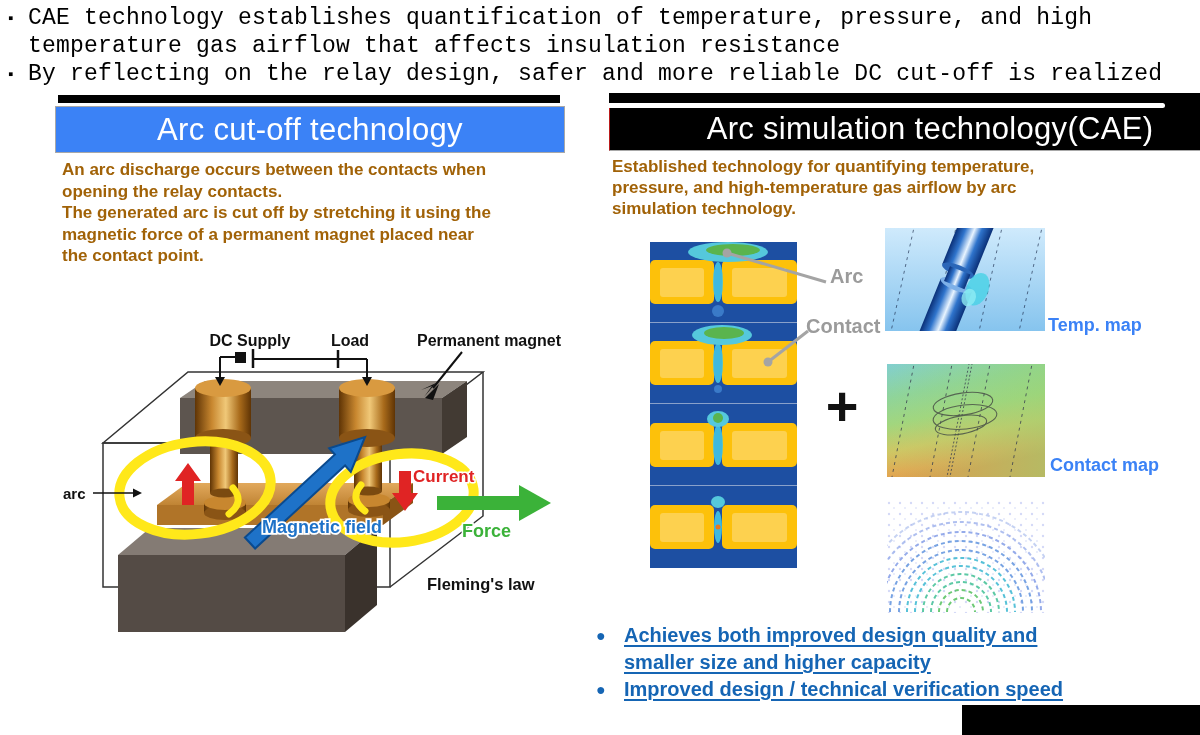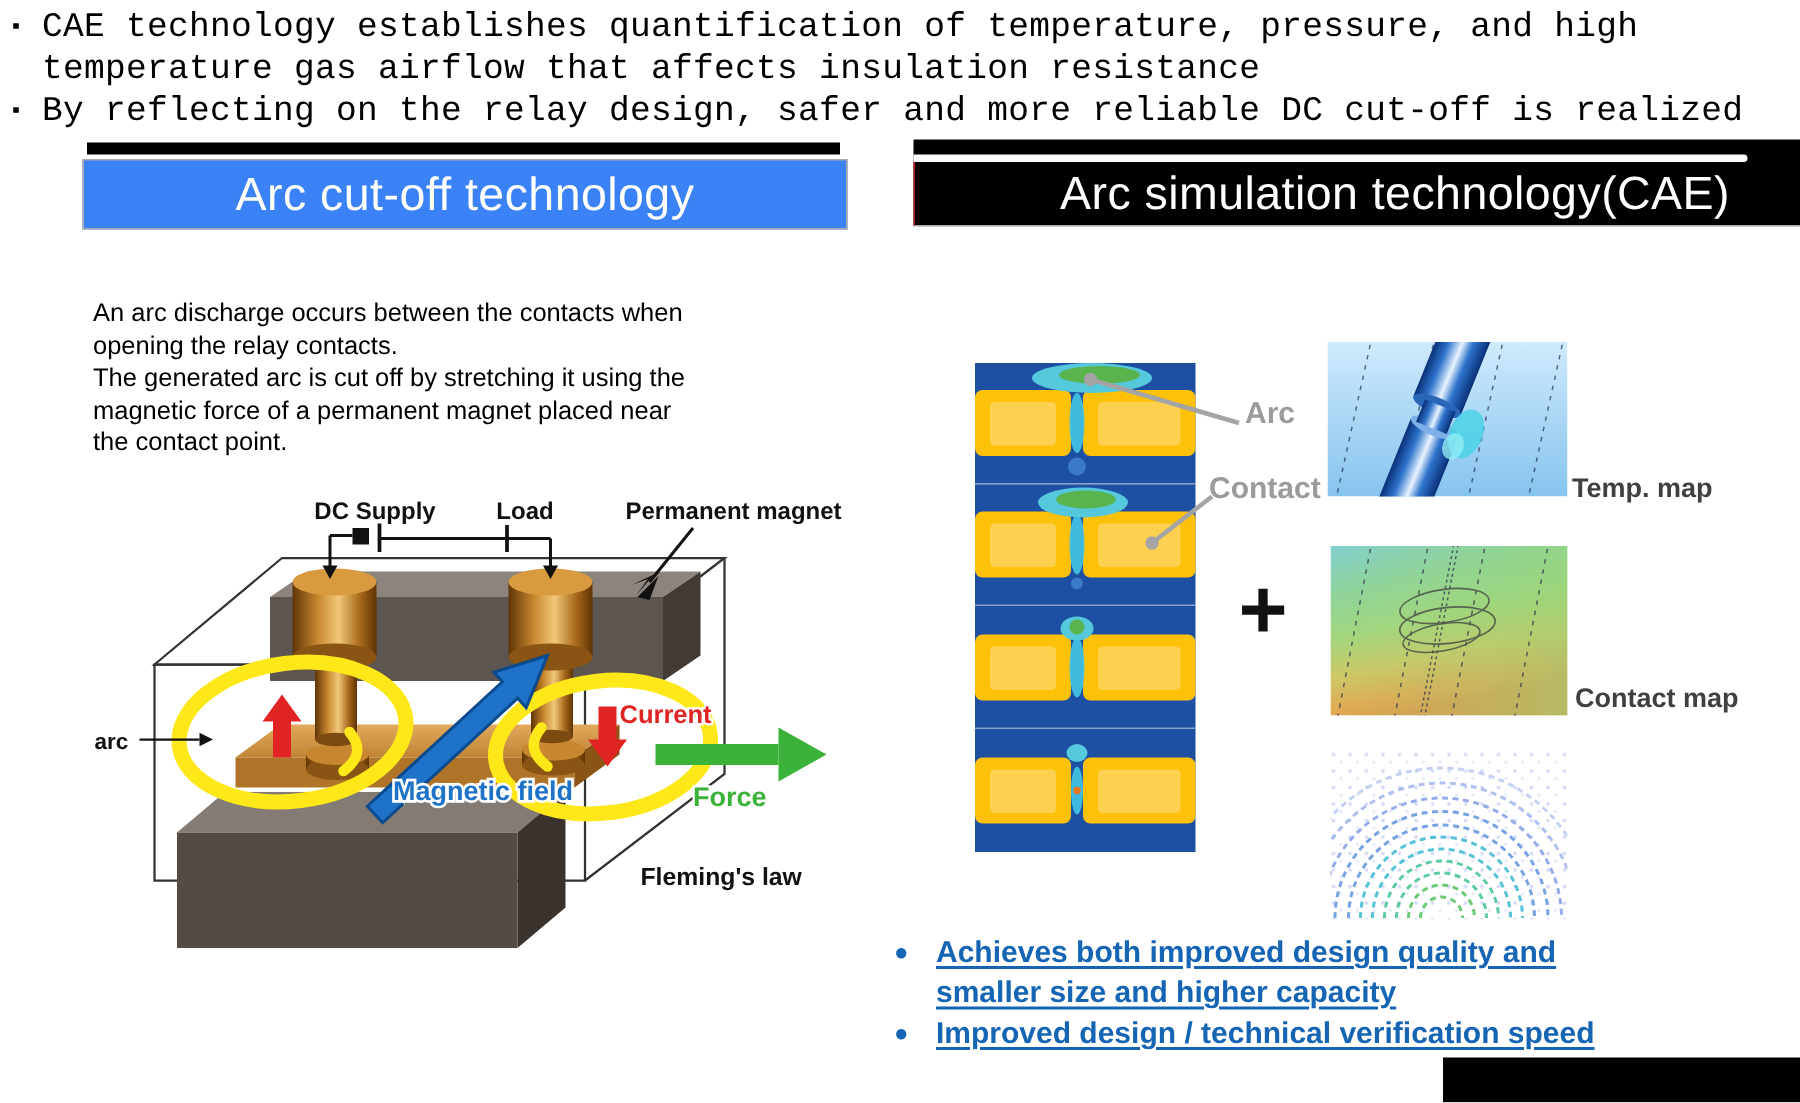--- a/index.html
+++ b/index.html
@@ -17,32 +17,32 @@
   .hdr-bar{background:#000;}
   .left-bar{left:58px;top:95px;width:502px;height:8px;}
   .hdr-box{background:#3b82f6;border:1px solid #a8a8a8;display:flex;align-items:center;justify-content:center;}
   .left-box{left:55px;top:106px;width:508px;height:45px;}
   .hdr-title{color:#fff;font-size:31px;font-weight:500;letter-spacing:0.3px;white-space:nowrap;}
   .right-header{left:609px;top:93px;width:591px;height:57px;background:#000;}
   .right-notch{position:absolute;left:0;top:10px;width:556px;height:5px;background:#fff;border-radius:0 5px 5px 0;}
   .right-title-area{position:absolute;left:0;top:15px;width:584px;height:42px;display:flex;align-items:center;justify-content:center;border-left:1px solid #b91c1c;border-bottom:1px solid #a8a8a8;padding-left:28px;}
 
   
-  .para{white-space:pre-line;font-weight:400;color:#000000;margin-top:39px;}
+  .para{white-space:pre-line;font-weight:700;color:#a16207;}
   .left-para{left:62px;top:159px;width:555px;font-size:17px;line-height:21.5px;}
   .right-para{left:612px;top:156px;width:540px;font-size:17px;line-height:21px;}
 
   
   .gray-label{font-size:20px;font-weight:700;color:#9b9b9b;white-space:nowrap;}
   .arc-label{left:830px;top:265px;}
   .contact-label{left:806px;top:315px;}
 
   .plus-sign{left:820px;top:378px;width:44px;text-align:center;font-size:56px;font-weight:800;color:#111;line-height:1;}
 
-  .map-label{font-size:18px;font-weight:700;color:#404040;white-space:pre-line;line-height:21px;}
+  .map-label{font-size:18px;font-weight:700;color:#3b82f6;white-space:pre-line;line-height:21px;}
   .lbl-temp{left:1048px;top:315px;}
   .lbl-pressure{left:1050px;top:455px;}
   .lbl-gas{left:1048px;top:561px;}
 
   
   .benefits{left:596px;top:622px;width:520px;}
   .benefit{display:flex;align-items:flex-start;}
   .b-marker{flex:0 0 28px;width:28px;font-size:16px;line-height:27px;color:#1565b4;}
   .b-text{flex:1;max-width:472px;font-size:20px;font-weight:700;line-height:27px;color:#1565b4;
           text-decoration:underline;text-underline-offset:3px;cursor:pointer;}
@@ -78,20 +78,23 @@
     <div class="right-title-area">
       <span class="hdr-title">Arc simulation technology(CAE)</span>
     </div>
   </div>
 
   <div class="abs para left-para">An arc discharge occurs between the contacts when
 opening the relay contacts.
 The generated arc is cut off by stretching it using the
 magnetic force of a permanent magnet placed near
 the contact point.</div>
+  <div class="abs para right-para">Established technology for quantifying temperature,
+pressure, and high-temperature gas airflow by arc
+simulation technology.</div>
 
   <svg class="abs" style="left:55px;top:325px;" width="545" height="312" viewBox="0 0 545 312">
     <defs>
       <linearGradient id="copperTop" x1="0" y1="0" x2="0" y2="1">
         <stop offset="0" stop-color="#e2a95c"></stop>
           <stop offset="1" stop-color="#c08434"></stop>
       </linearGradient>
       <linearGradient id="boltG" x1="0" y1="0" x2="1" y2="0">
         <stop offset="0" stop-color="#5f3405"></stop>
           <stop offset="0.3" stop-color="#c8872f"></stop>

